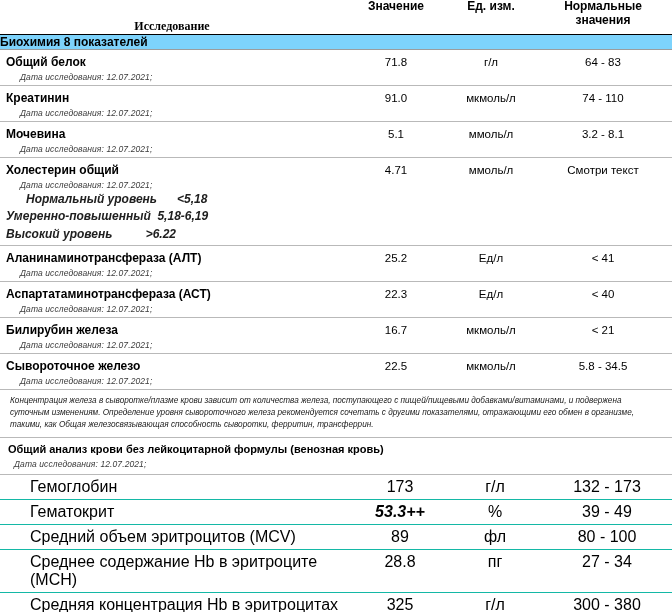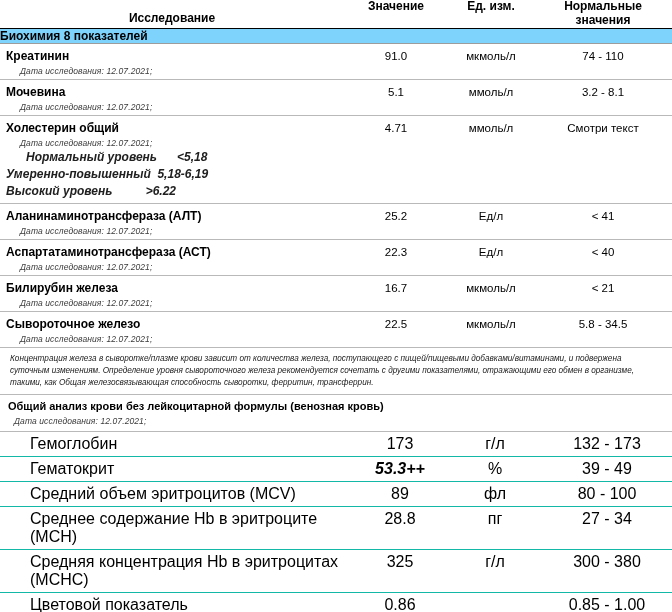--- a/index.html
+++ b/index.html
@@ -36,21 +36,21 @@
 
   
   .hdr td {
     font-weight: bold;
     font-size: 12px;
     text-align: center;
     padding: 6px 4px 8px 4px;
     border-bottom: 1px solid #000;
     line-height: 1.15;
   }
-  .hdr td.h-name { padding-top: 12px; }
+  .hdr td.h-name { padding-top: 20px; font-family: Liberation Serif, serif; }
 
   
   .band td {
     background: #7dd3fc;
     font-weight: bold;
     font-size: 12px;
     padding: 5px 6px 5px 6px;
     border-bottom: 1px solid #9c9c9c;
     border-top: 1px solid #9c9c9c;
   }
@@ -152,20 +152,29 @@
     <td>
       <div>Нормальные</div>
       <div>значения</div>
     </td>
   </tr>
 
   <tr class="band">
     <td colspan="4">Биохимия 8 показателей</td>
   </tr>
 
+  <tr class="an">
+    <td class="nm">
+      <span>Общий белок</span>
+      <span class="date">Дата исследования: 12.07.2021;</span>
+    </td>
+    <td class="vl">71.8</td>
+    <td class="un">г/л</td>
+    <td class="nr">64 - 83</td>
+  </tr>
 
   <tr class="an">
     <td class="nm">
       <span>Креатинин</span>
       <span class="date">Дата исследования: 12.07.2021;</span>
     </td>
     <td class="vl">91.0</td>
     <td class="un">мкмоль/л</td>
     <td class="nr">74 - 110</td>
   </tr>

